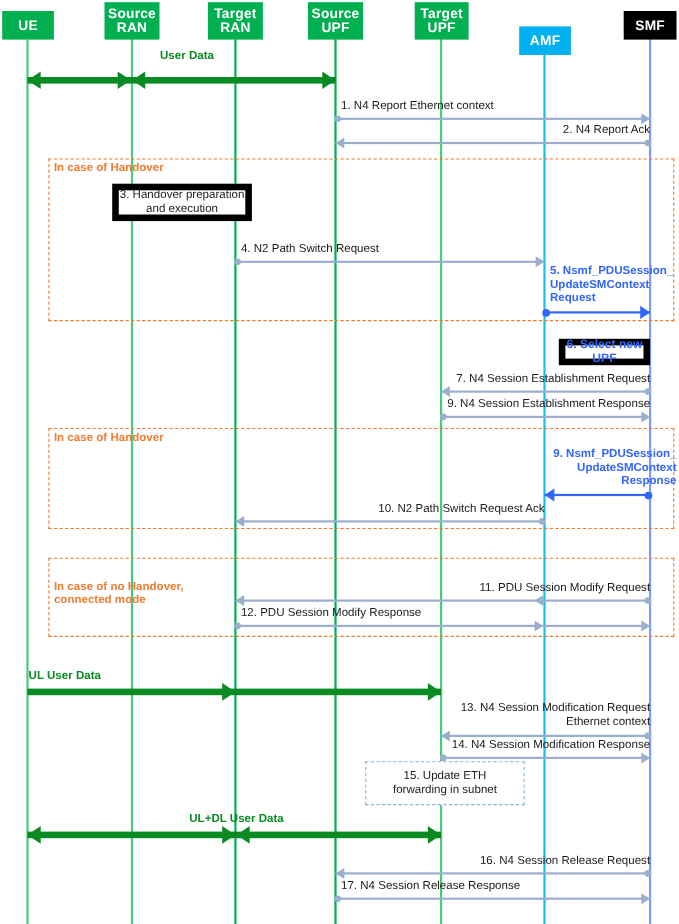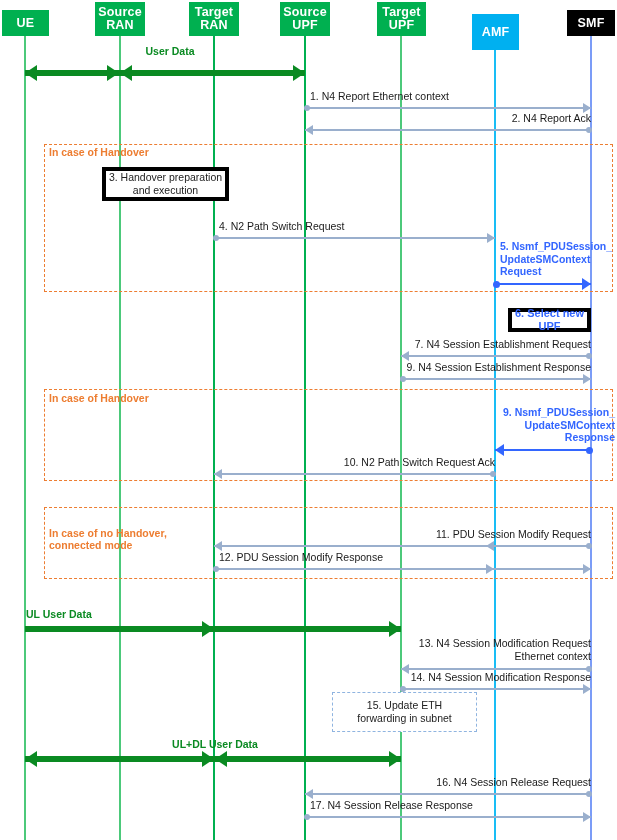--- a/index.html
+++ b/index.html
@@ -23,21 +23,21 @@
 
   
   .frag{position:absolute;border:1.5px dashed #ED7D31;box-sizing:border-box;}
   .frag-label{position:absolute;color:#ED7D31;font-size:10.5px;line-height:12px;
               font-weight:bold;white-space:pre-line;}
 
   
   .note{position:absolute;box-sizing:border-box;display:flex;align-items:center;
         justify-content:center;text-align:center;background:#ffffff;
         font-size:10.5px;line-height:13px;color:#222;}
-  .note.solid{border:4px solid #000000;}
+  .note.solid{border:6px solid #000000;}
   .note.dashed{border:1px dashed #8fb4e0;}
   .note.bluetext{color:#3366ff;font-weight:bold;font-size:11px;}
 
   
   .msg{position:absolute;height:2px;}
   .msg .shaft{position:absolute;left:0;top:0;height:2px;width:100%;}
   .msg .head{position:absolute;top:-4px;width:0;height:0;
              border-top:5px solid transparent;border-bottom:5px solid transparent;}
   .msg .tail-dot{position:absolute;top:-2px;width:6px;height:6px;border-radius:50%;}
 
@@ -92,21 +92,21 @@
 RAN</span>
   </div>
   <div class="actor green" style="left:280px;top:2px;  width:50px; height:34px;">
     <span style="white-space:pre-line">Source
 UPF</span>
   </div>
   <div class="actor green" style="left:377px;top:2px;  width:49px; height:34px;">
     <span style="white-space:pre-line">Target
 UPF</span>
   </div>
-  <div class="actor cyan" style="left:472px;top:14px; width:47px; height:36px;">
+  <div class="actor cyan" style="left:472px;top:24px; width:47px; height:26px;">
     <span>AMF</span>
   </div>
   <div class="actor blue" style="left:567px;top:10px; width:48px; height:26px;">
     <span>SMF</span>
   </div>
 
   <div class="frag" style="left:44px; top:144px; width:569px; height:148px;"></div>
   <div class="frag-label" style="left:49px; top:146px; width:220px;">In case of Handover</div>
 
   <div class="frag" style="left:44px; top:389px; width:569px; height:92px;"></div>

